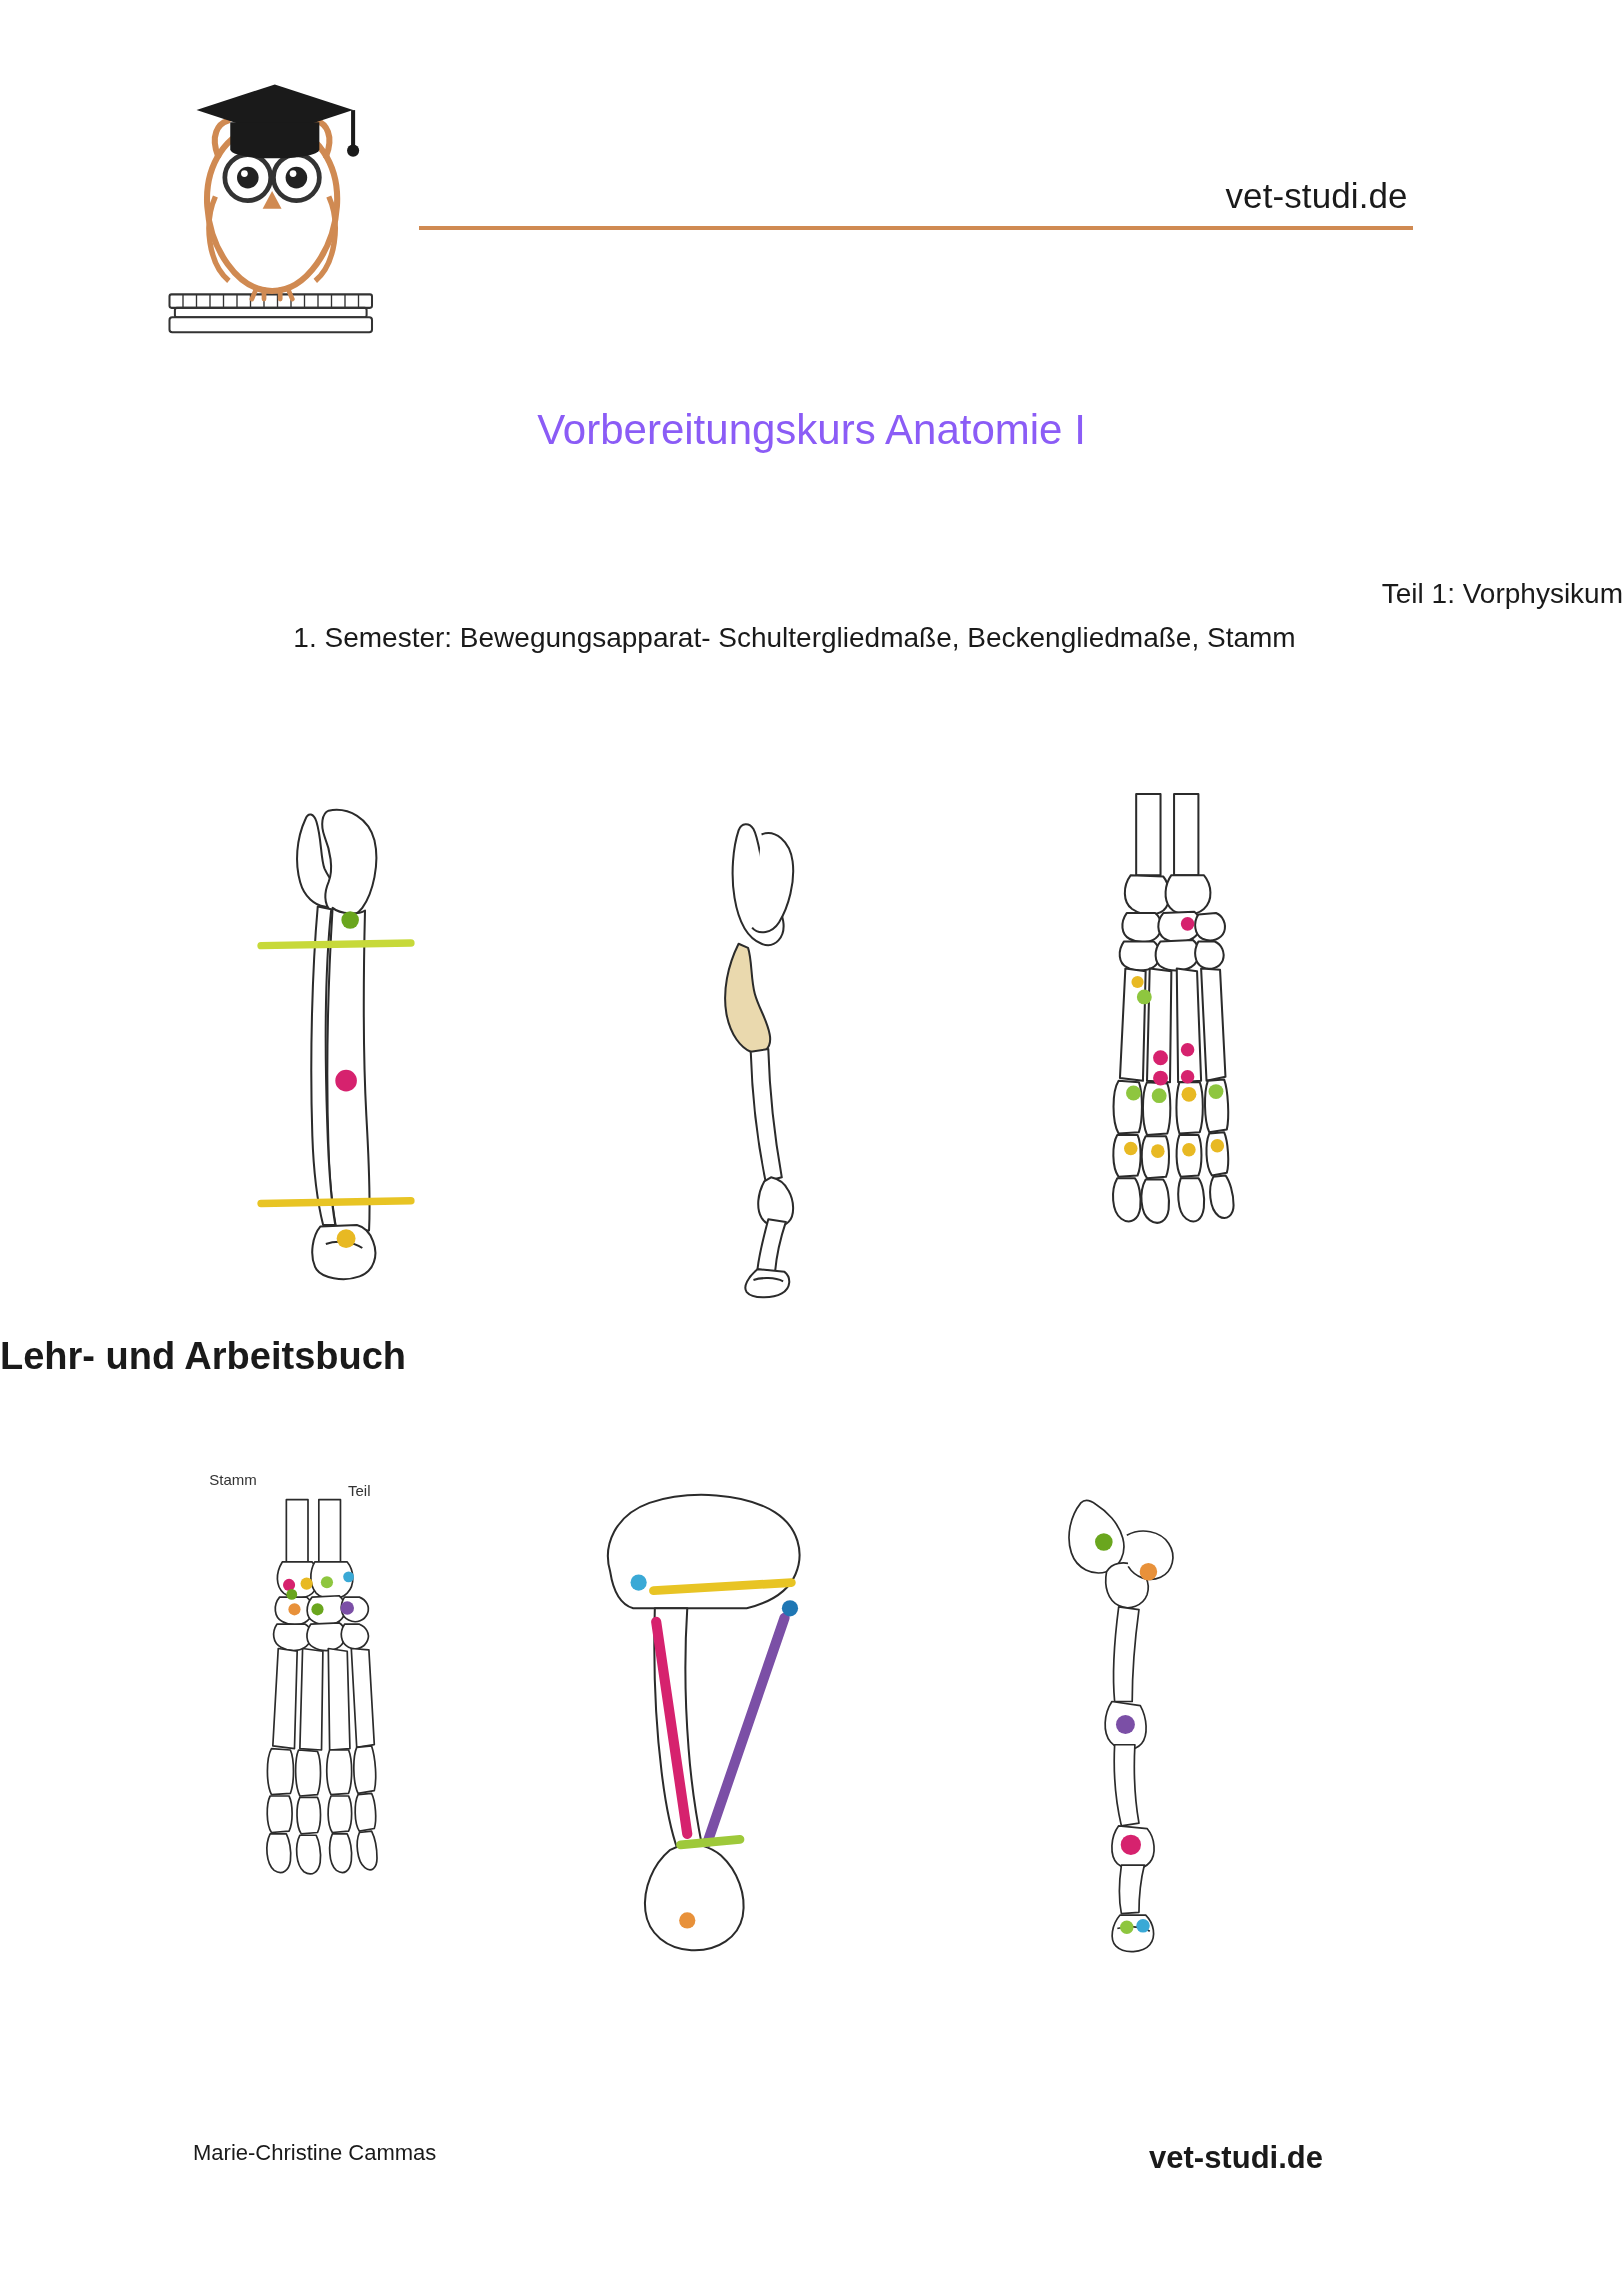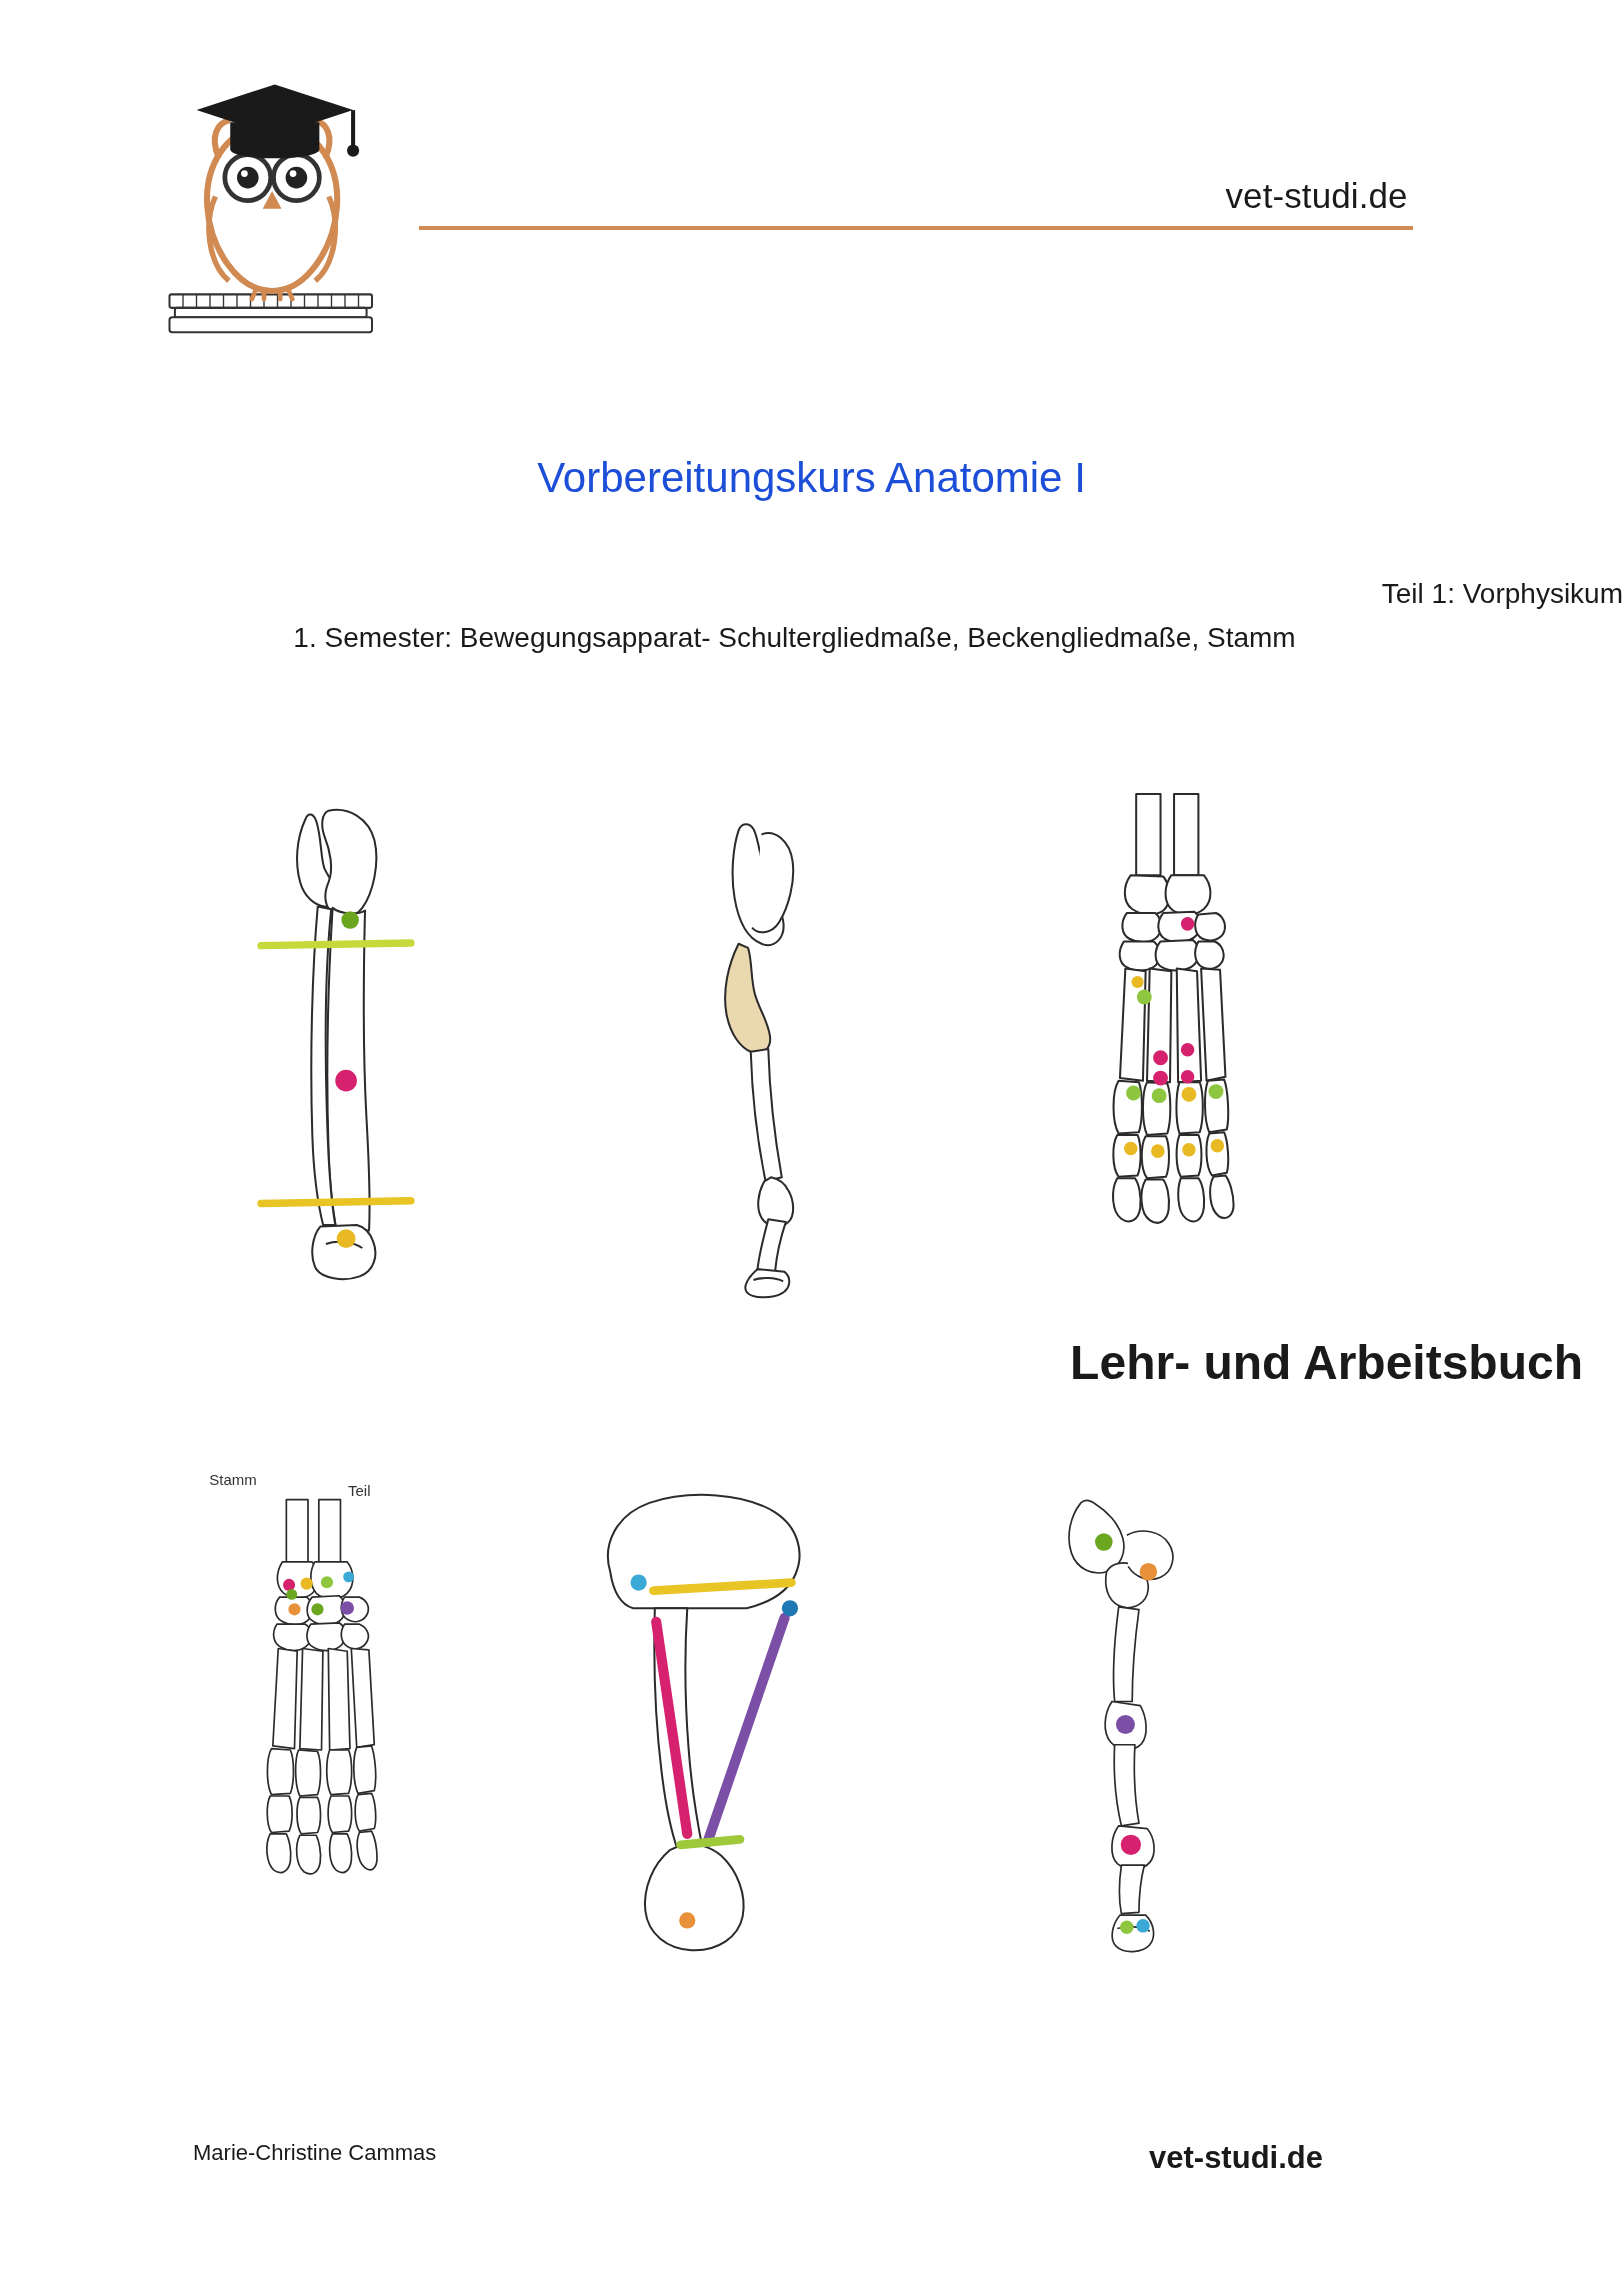--- a/index.html
+++ b/index.html
@@ -60,22 +60,21 @@
   }
 
   
   .course-title {
     position: absolute;
     top: 406px;
     left: 0;
     width: 1623px;
     text-align: center;
     font-size: 42px;
-    color: #1d4ed8;
-    margin-top: 48px;
+    color: #8b5cf6;
   }
   .subtitle-1 {
     position: absolute;
     top: 578px;
     left: 0;
     width: 1623px;
     text-align: right;
     font-size: 28px;
     color: #1a1a1a;
   }
@@ -86,22 +85,22 @@
     width: 1589px;
     text-align: center;
     font-size: 28px;
     color: #1a1a1a;
   }
   .booktype {
     position: absolute;
     top: 1335px;
     left: 0;
     width: 1583px;
-    text-align: right;
-    font-size: 48px;
+    text-align: left;
+    font-size: 38px;
     font-weight: bold;
     color: #1a1a1a;
   }
 
   
   .footer-author {
     position: absolute;
     left: 193px;
     top: 2140px;
     font-size: 22px;

